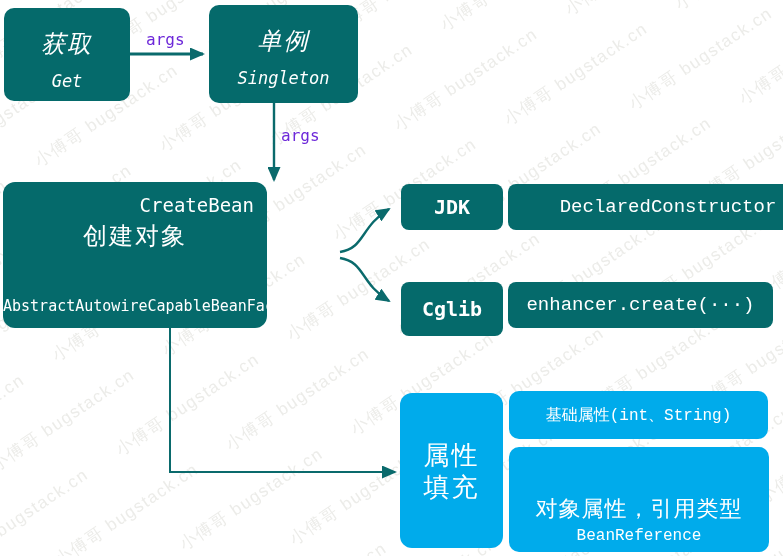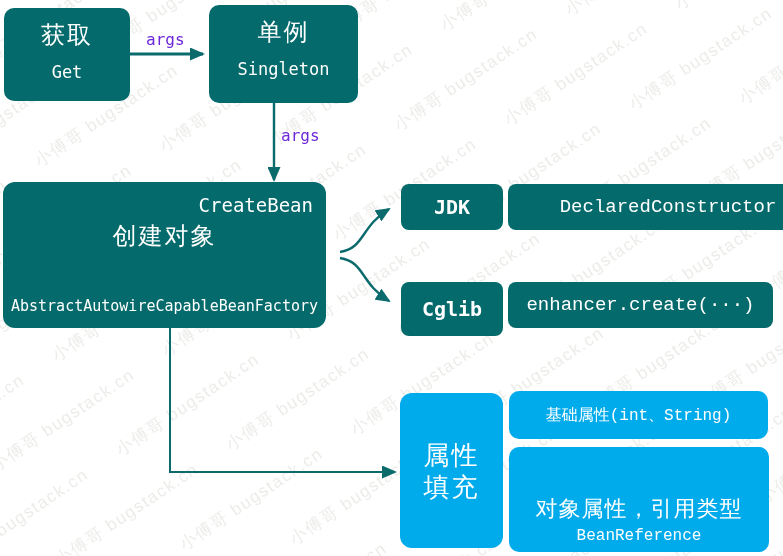--- a/index.html
+++ b/index.html
@@ -29,21 +29,21 @@
     display:flex;flex-direction:column;align-items:center;justify-content:center;
   }
   .teal{background:var(--teal,#056a6b);}
   .blue{background:var(--blue,#00abeb);}
   .r8{border-radius:8px;}
   .r10{border-radius:10px;}
   .r12{border-radius:12px;}
   .cjk-title{font-size:24px;letter-spacing:2px;line-height:28px;}
   .mono{font-family:"DejaVu Sans Mono",monospace;}
   .courier{font-family:"Liberation Mono",monospace;}
-  .node-get,.node-singleton{justify-content:flex-start;padding-top:13px;}
+  .node-get,.node-singleton{justify-content:flex-start;padding-top:22px;font-style:italic;}
   .node-get .sub,.node-singleton .sub{margin-top:13px;font-size:17px;}
   .node-create{display:block;}
   .node-create .corner{position:absolute;top:12px;right:13px;font-size:19px;}
   .node-create .title{position:absolute;top:40px;left:0;right:0;text-align:center;}
   .node-create .sub{position:absolute;bottom:13px;left:0;right:0;text-align:center;font-size:15px;}
   .small-label{font-size:20px;font-weight:bold;}
   .row-wide{font-size:19px;}
   .node-propfill{font-size:26px;line-height:32px;letter-spacing:2px;}
   .node-basic{font-size:16px;}
   .node-object{justify-content:flex-end;padding-bottom:7px;align-items:center;}
@@ -114,21 +114,21 @@
   <div class="node teal r10 node-get" style="left:4px;top:8px;width:126px;height:93px;">
     <span class="cjk-title">获取</span>
     <span class="sub mono">Get</span>
   </div>
 
   <div class="node teal r10 node-singleton" style="left:209px;top:5px;width:149px;height:98px;">
     <span class="cjk-title">单例</span>
     <span class="sub mono">Singleton</span>
   </div>
 
-  <div class="node teal r12 node-create" style="left:3px;top:182px;width:323px;height:146px;">
+  <div class="node teal r12 node-create" style="left:3px;top:182px;width:264px;height:146px;">
     <span class="corner mono">CreateBean</span>
     <span class="title cjk-title">创建对象</span>
     <span class="sub mono">AbstractAutowireCapableBeanFactory</span>
   </div>
 
   <div class="node teal r8" style="left:401px;top:184px;width:102px;height:46px;">
     <span class="small-label mono">JDK</span>
   </div>
 
   <div class="node teal r8" style="left:508px;top:184px;width:320px;height:46px;">

